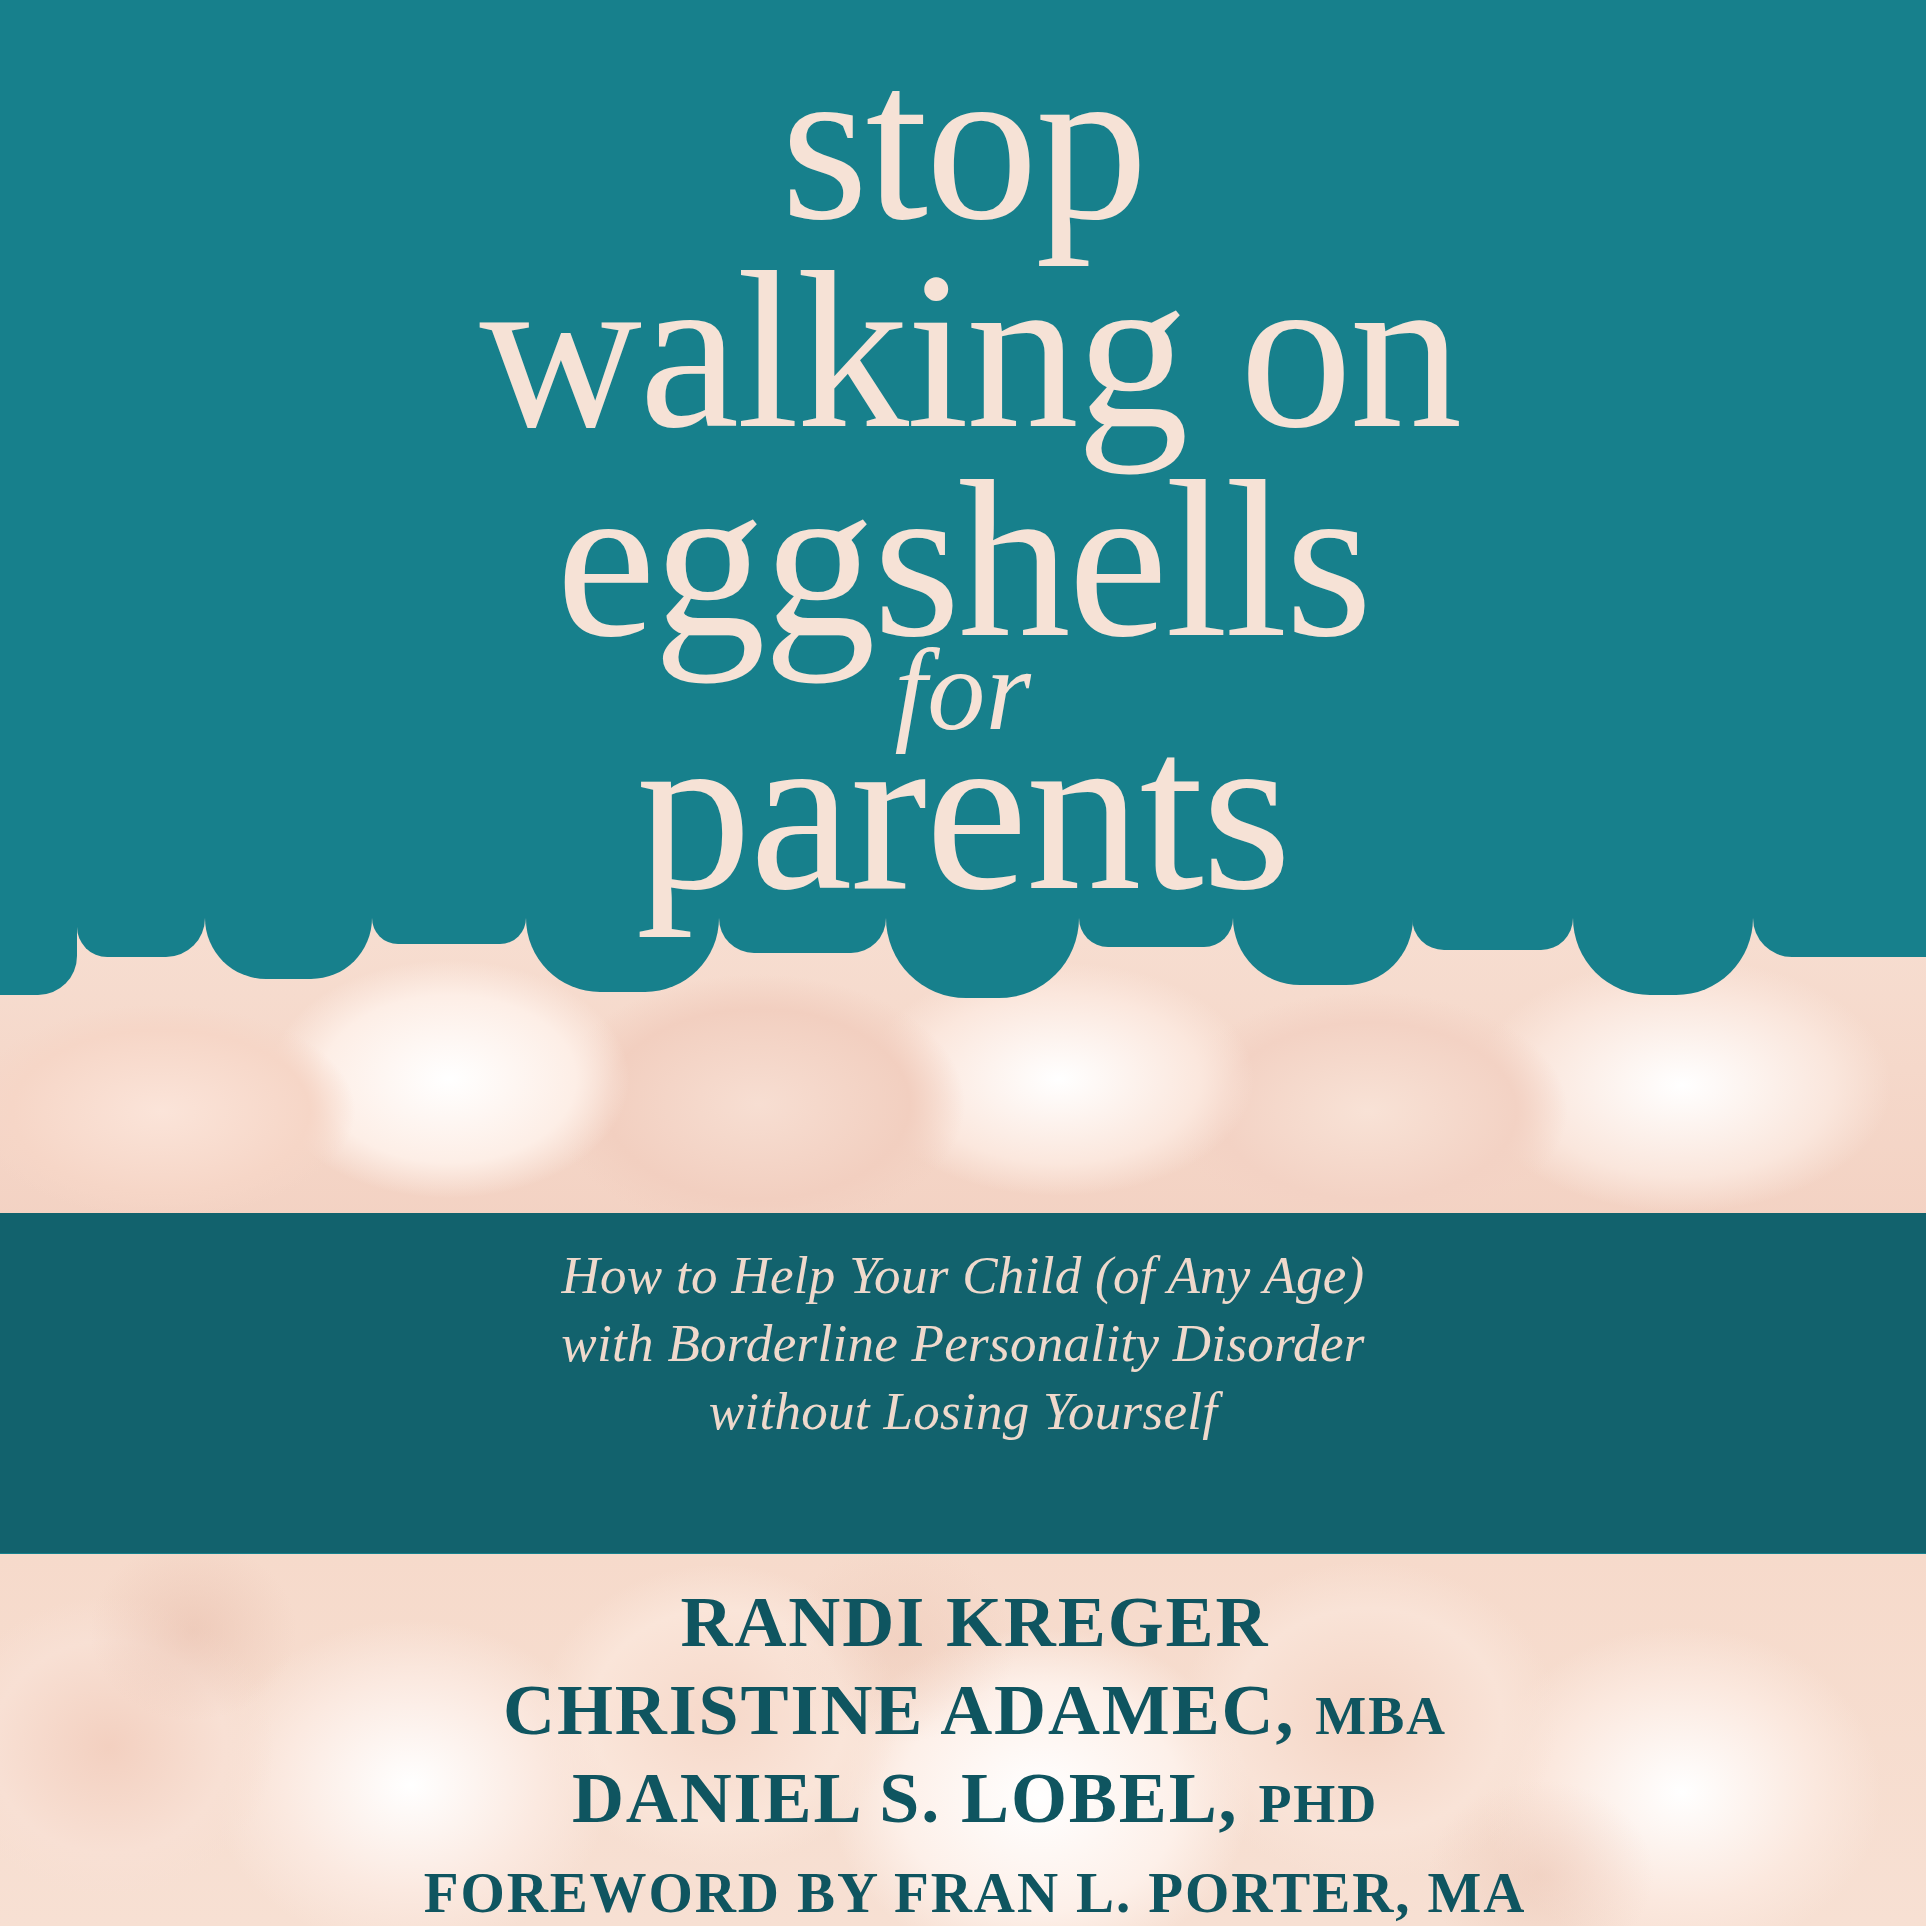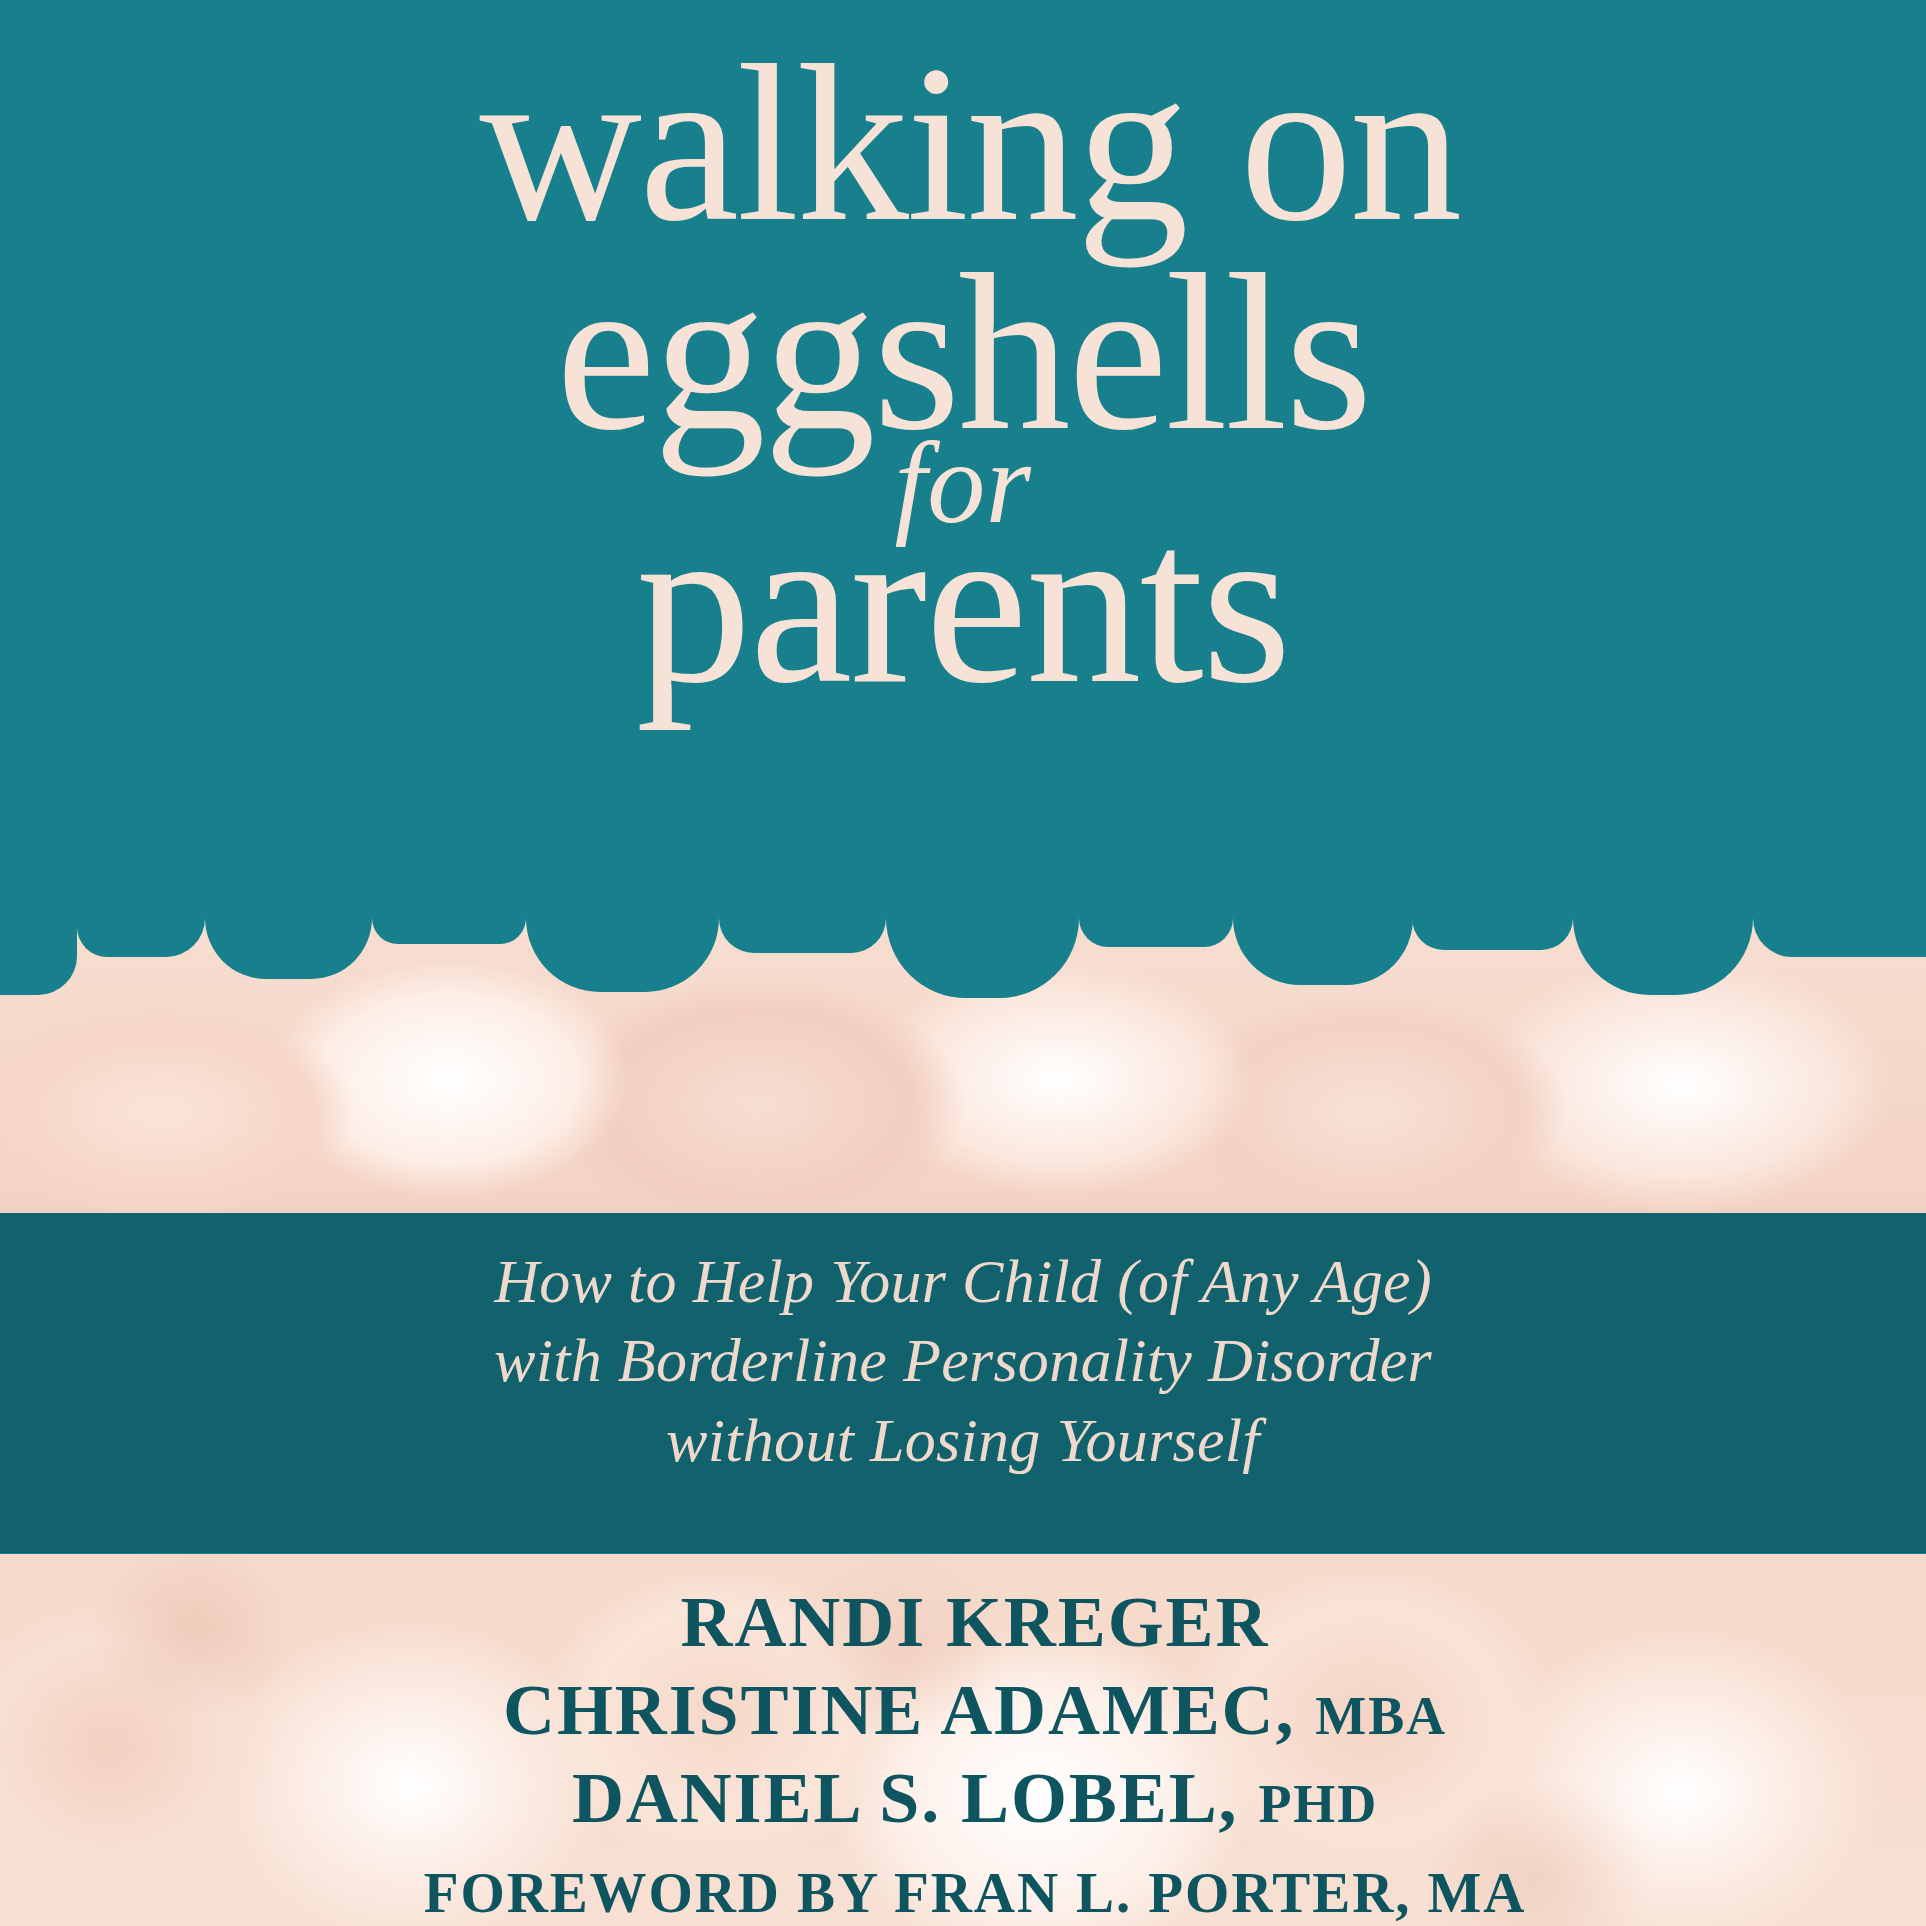--- a/index.html
+++ b/index.html
@@ -124,21 +124,21 @@
 
   
   .subtitle {
     position: absolute;
     left: 0;
     top: 1242px;
     width: 1926px;
     text-align: center;
     color: #efd9cc;
     font-style: italic;
-    font-size: 62px;
+    font-size: 53px;
     line-height: 1.28;
     letter-spacing: 0.3px;
   }
 
   
   .credits {
     position: absolute;
     left: 0;
     top: 1579px;
     width: 1926px;
@@ -185,20 +185,21 @@
     <div class="shell-notch" style="left:1233px;top:0px;width:180px; height:67px; border-radius:0 0 96px 96px;"></div>
     <div class="shell-notch" style="left:1412px;top:0px;width:161px; height:32px;  border-radius:0 0 77px 77px;"></div>
     <div class="shell-notch" style="left:1573px;top:0px;width:180px; height:77px; border-radius:0 0 96px 96px;"></div>
     <div class="shell-notch" style="left:1753px;top:0px;width:173px; height:39px;  border-radius:0 0 0 90px;"></div>
   </div>
 
   <div class="subtitle-band"></div>
   <div class="shell-bottom"></div>
 
   <div class="title-block">
+    <div class="t-line1">stop</div>
     <div class="t-line2">walking on</div>
     <div class="t-line3">eggshells</div>
     <div class="t-for">for</div>
     <div class="t-parents">parents</div>
   </div>
 
   <div class="subtitle">
     <div>How to Help Your Child (of Any Age)</div>
     <div>with Borderline Personality Disorder</div>
     <div>without Losing Yourself</div>

